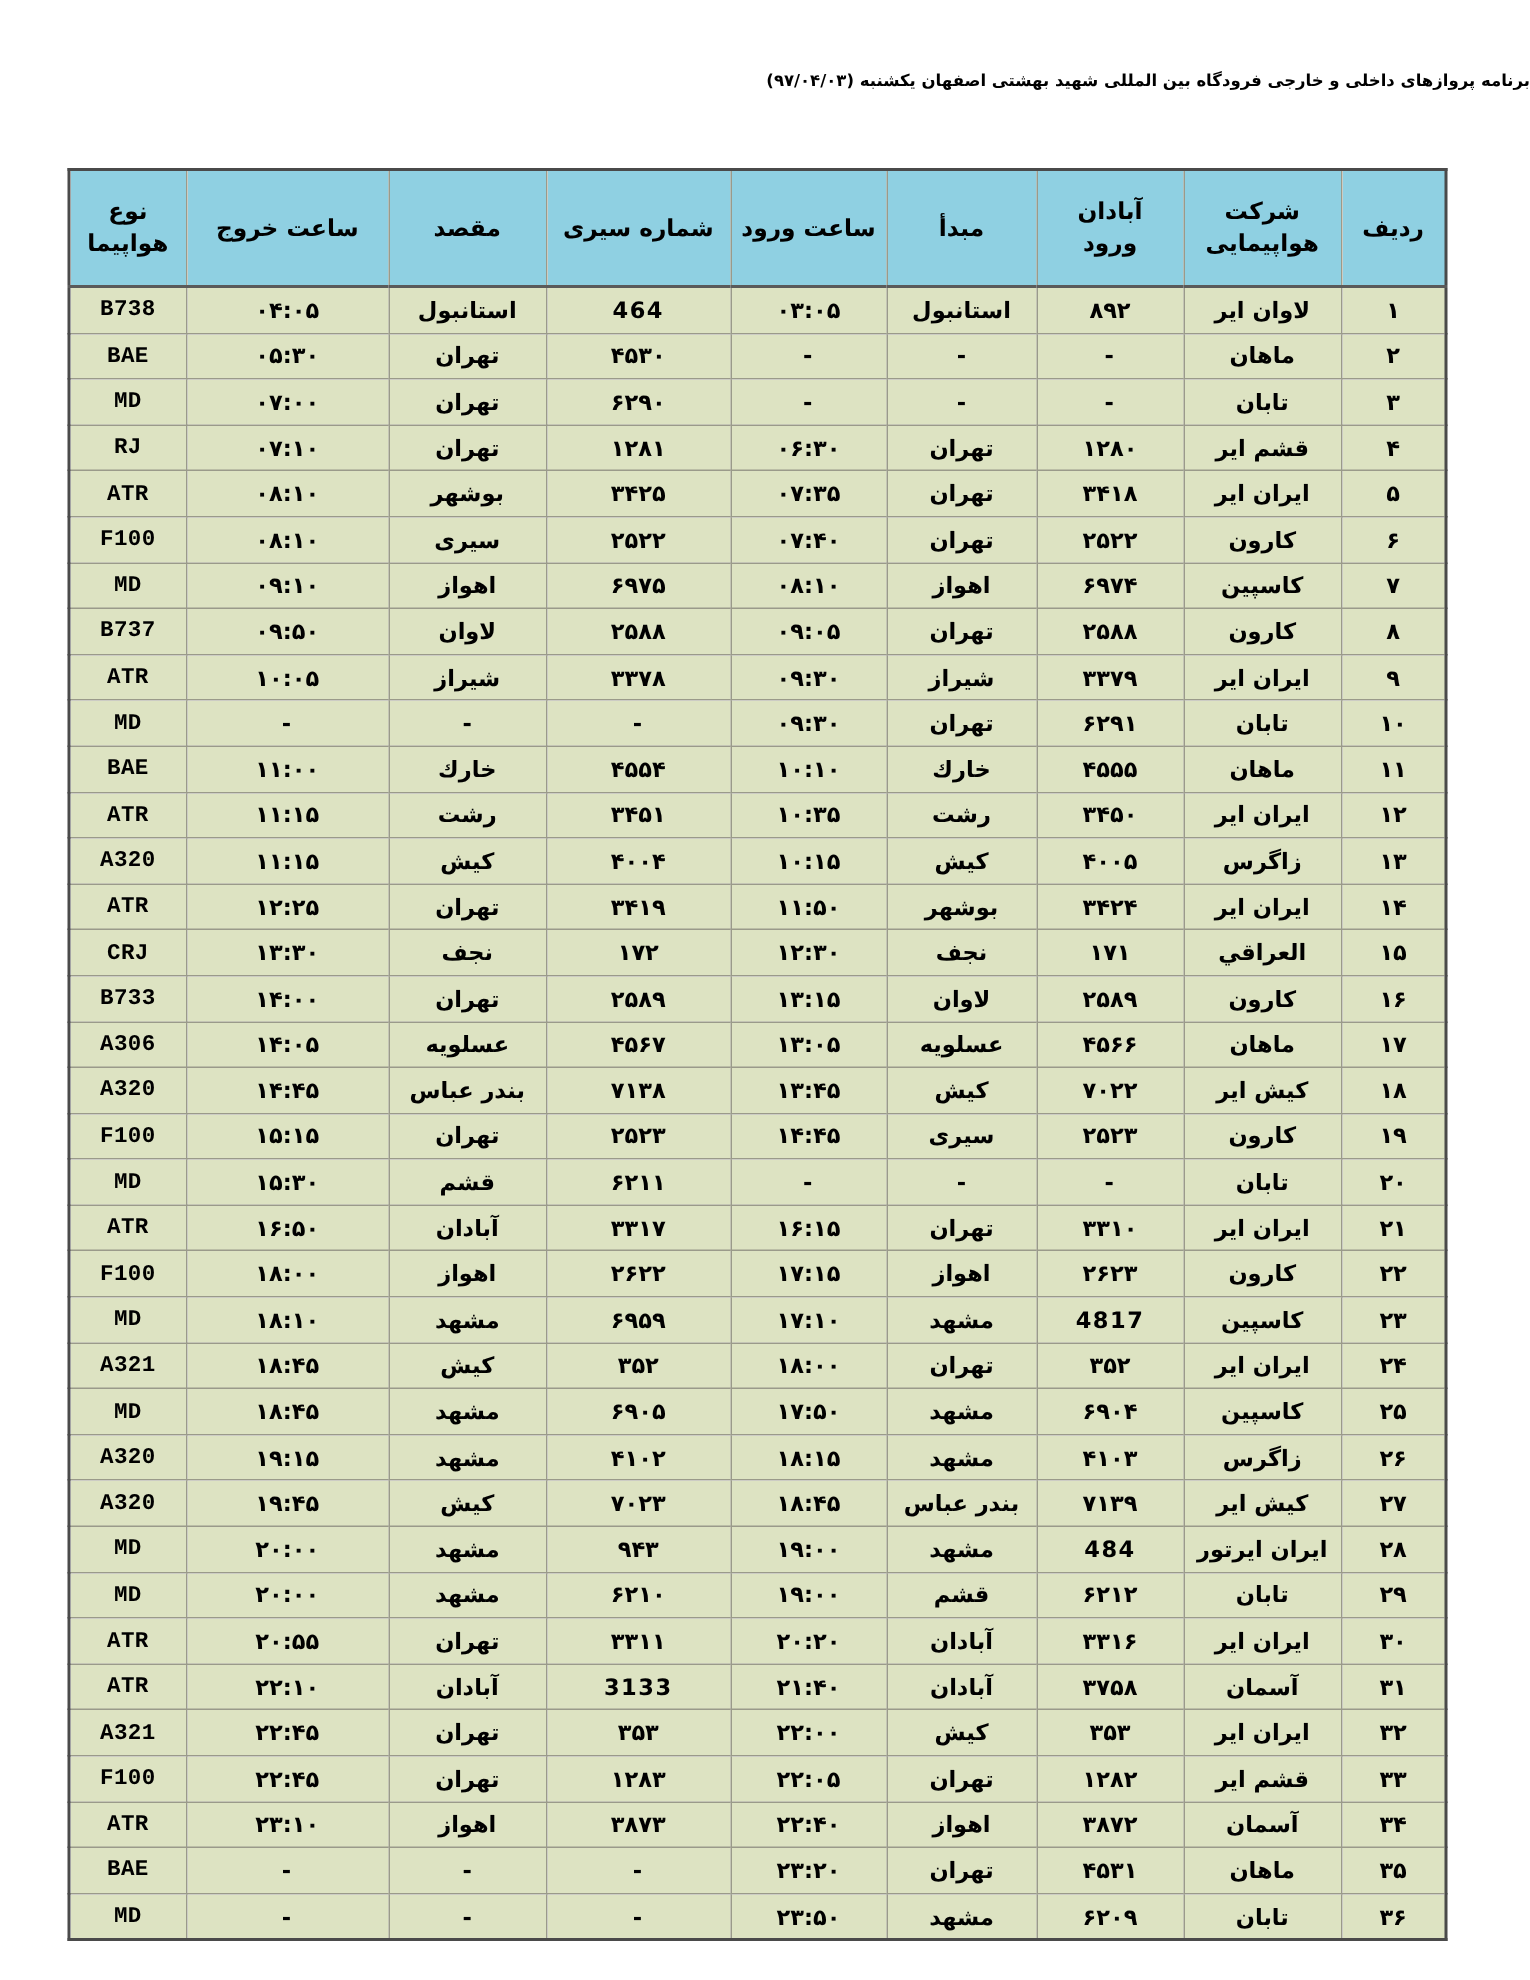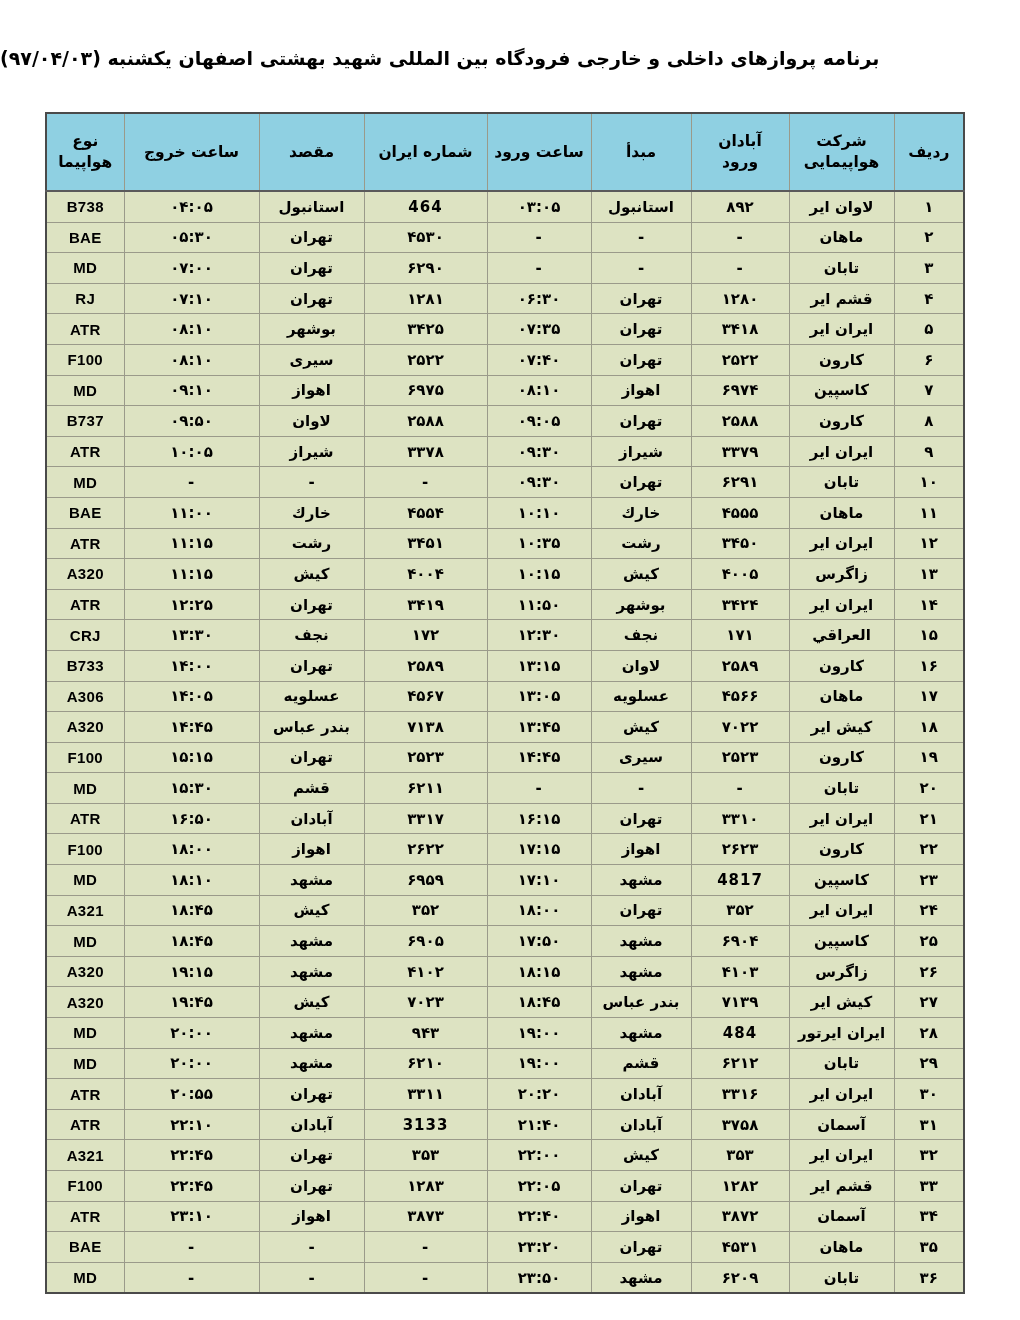--- a/index.html
+++ b/index.html
@@ -13,22 +13,22 @@
     font-family: "DejaVu Sans", "Liberation Sans", sans-serif;
     overflow: hidden;
   }
   #page {
     position: relative;
     width: 1020px;
     height: 1320px;
     box-sizing: border-box;
   }
   #page-title {
-    text-align: left;
-    font-size: 19px;
+    text-align: right;
+    font-size: 11px;
     font-weight: bold;
     color: #000000;
     padding-top: 47px;
     letter-spacing: 0px;
     direction: rtl;
     line-height: 1.2;
   }
   #table-wrap {
     position: absolute;
     top: 112px;
@@ -63,21 +63,21 @@
   table.flights thead th .hl {
     display: block;
   }
   table.flights tbody td {
     background: #dde3c2;
     height: 29.6px;
     font-size: 15px;
   }
   
   td.c-aircraft {
-    font-family: Liberation Sans, sans-serif;
+    font-family: Liberation Mono, monospace;
     font-size: 16px;
     font-weight: bold;
     letter-spacing: 0.3px;
   }
   td.c-num, td.c-time {
     font-size: 15px;
     letter-spacing: 1px;
   }
   td.c-idx {
     font-size: 15px;
@@ -128,21 +128,21 @@
             <span class="hl">آبادان</span>
             <span class="hl">ورود</span>
           </th>
           <th>
             <span class="hl">مبدأ</span>
           </th>
           <th>
             <span class="hl">ساعت ورود</span>
           </th>
           <th>
-            <span class="hl">شماره ایران</span>
+            <span class="hl">شماره سیری</span>
           </th>
           <th>
             <span class="hl">مقصد</span>
           </th>
           <th>
             <span class="hl">ساعت خروج</span>
           </th>
           <th>
             <span class="hl">نوع</span>
             <span class="hl">هواپیما</span>

